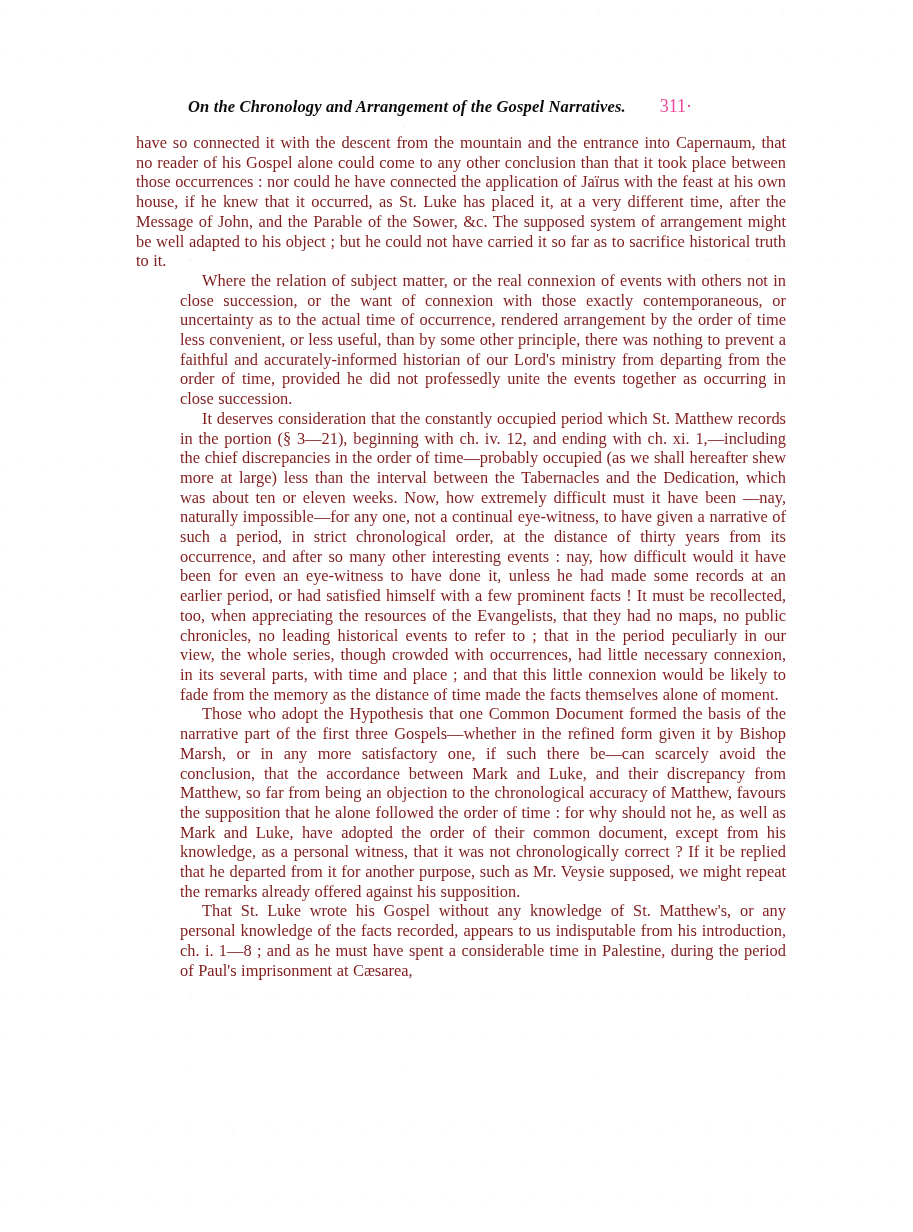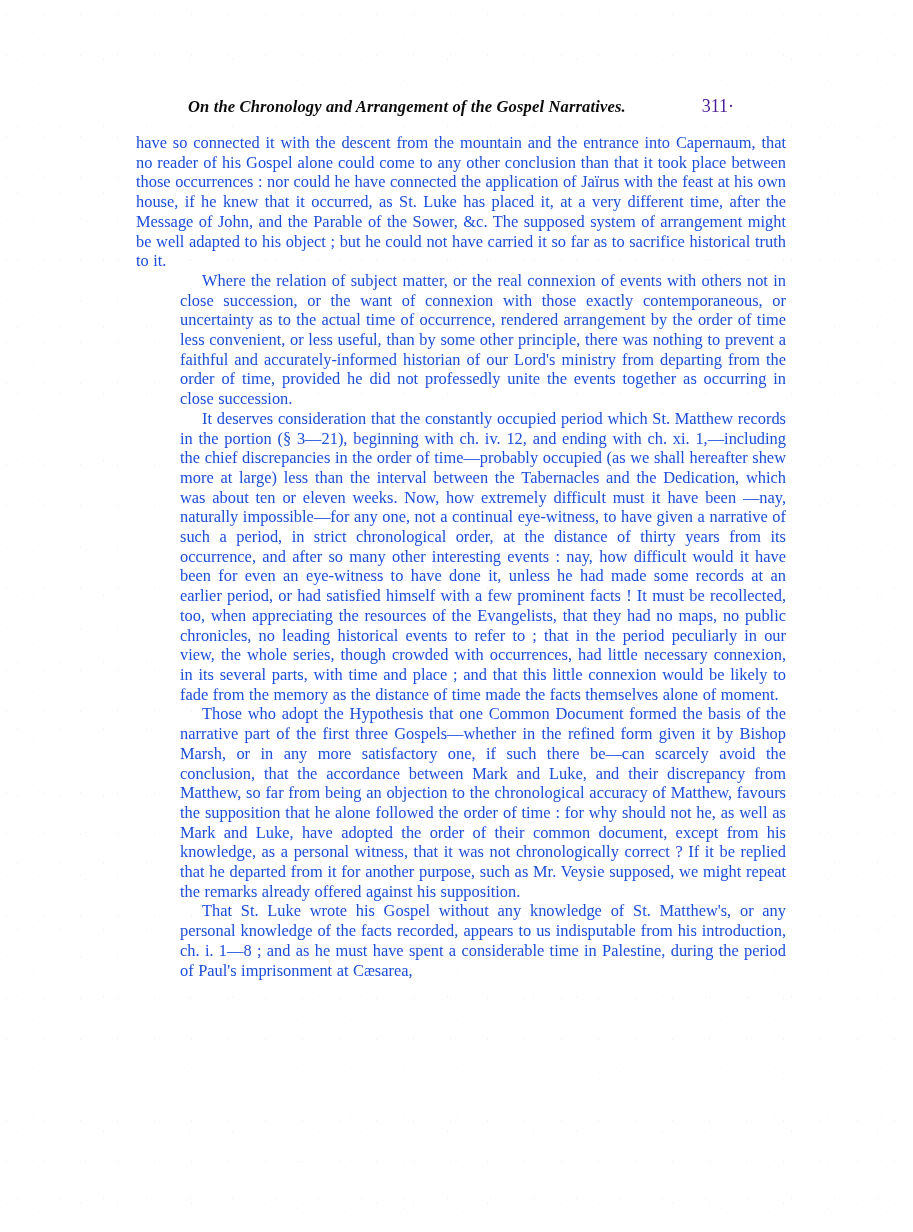--- a/index.html
+++ b/index.html
@@ -24,57 +24,56 @@
   
   .running-head {
     position: absolute;
     left: 136px;
     top: 96px;
     width: 650px;
     height: 26px;
     display: flex;
     align-items: baseline;
     justify-content: flex-start;
-    gap: 42px;
   }
   .running-head .rh-title {
     font-family: "Liberation Serif", "DejaVu Serif", serif;
     font-style: italic;
     font-weight: 700;
     font-size: 16.5px;
     letter-spacing: 0.15px;
     margin-left: 52px;
     white-space: nowrap;
     color: #0b0b0b;
   }
   .running-head .rh-page {
     font-family: "Liberation Serif", "DejaVu Serif", serif;
     font-style: normal;
     font-weight: 400;
     font-size: 18px;
     margin-left: 34px;
     white-space: nowrap;
-    color: #4c1d95;
+    color: #ec4899;
   }
 
   
   .textblock {
     position: absolute;
     left: 136px;
     top: 133px;
     width: 650px;
   }
   p.para {
     margin: 0;
     padding: 0;
     font-size: 16.4px;
     line-height: 19.7px;
     text-align: justify;
     text-justify: inter-word;
-    color: #1d4ed8;
+    color: #7f1d1d;
     word-spacing: 0.4px;
     -webkit-font-smoothing: none;
   }
   p.para.indent {
     text-indent: 22px;
     margin-left: 44px;
   }
   p.para.gap-before {
     margin-top: 19.7px;
   }

